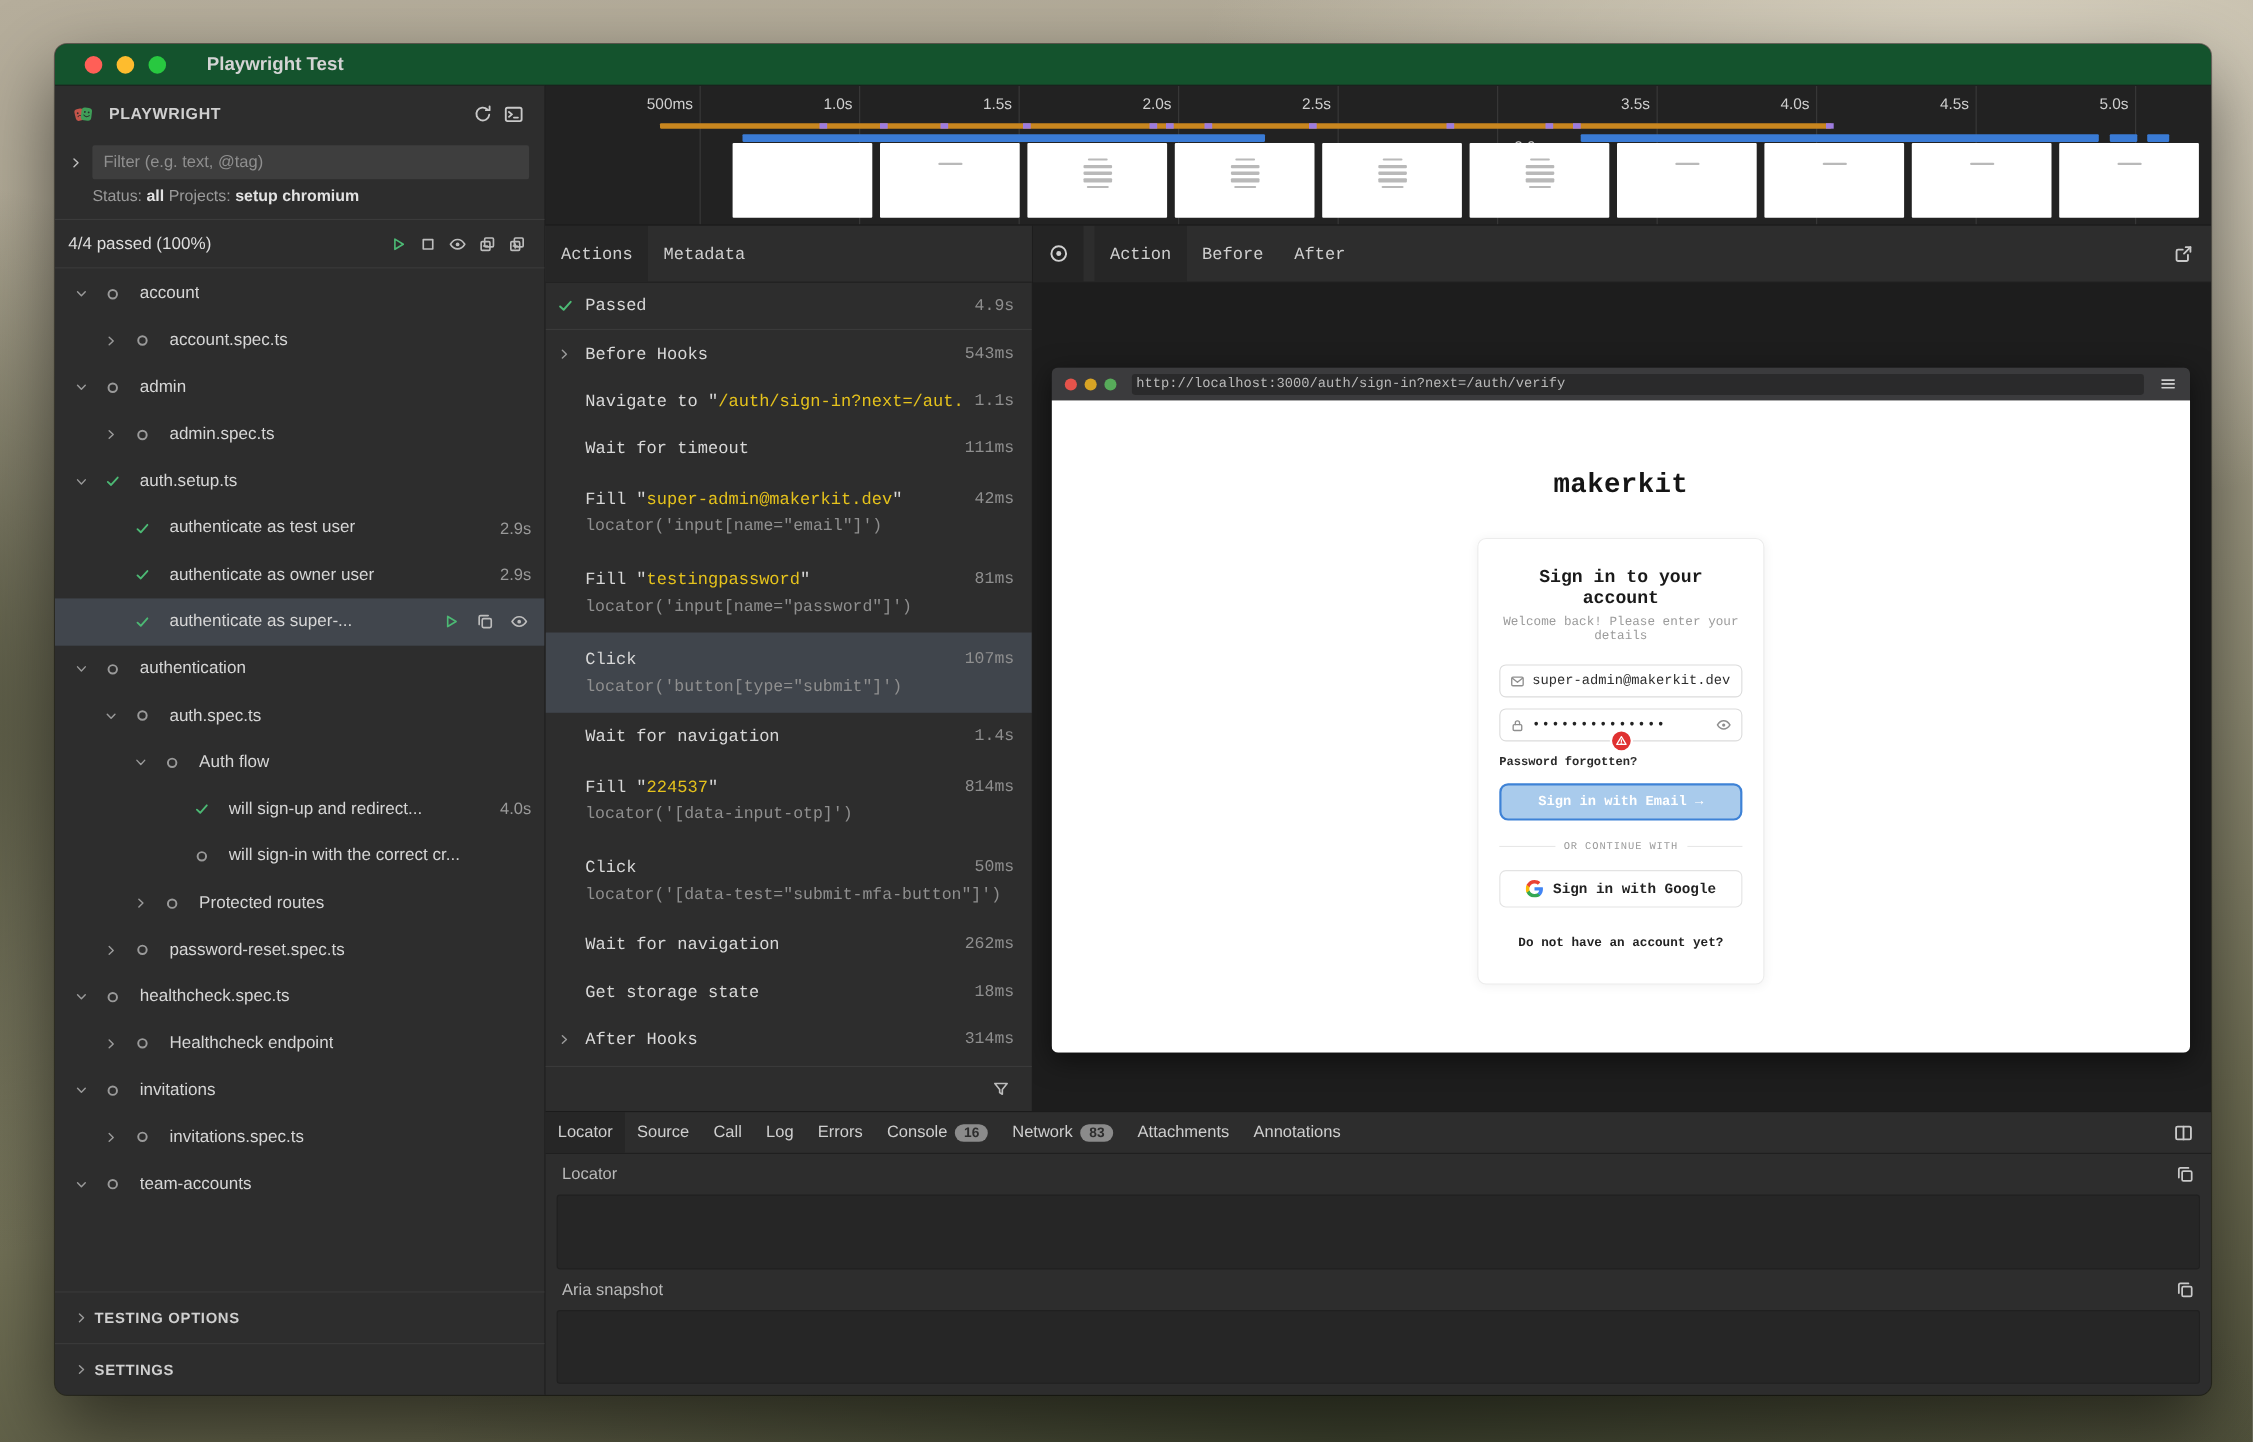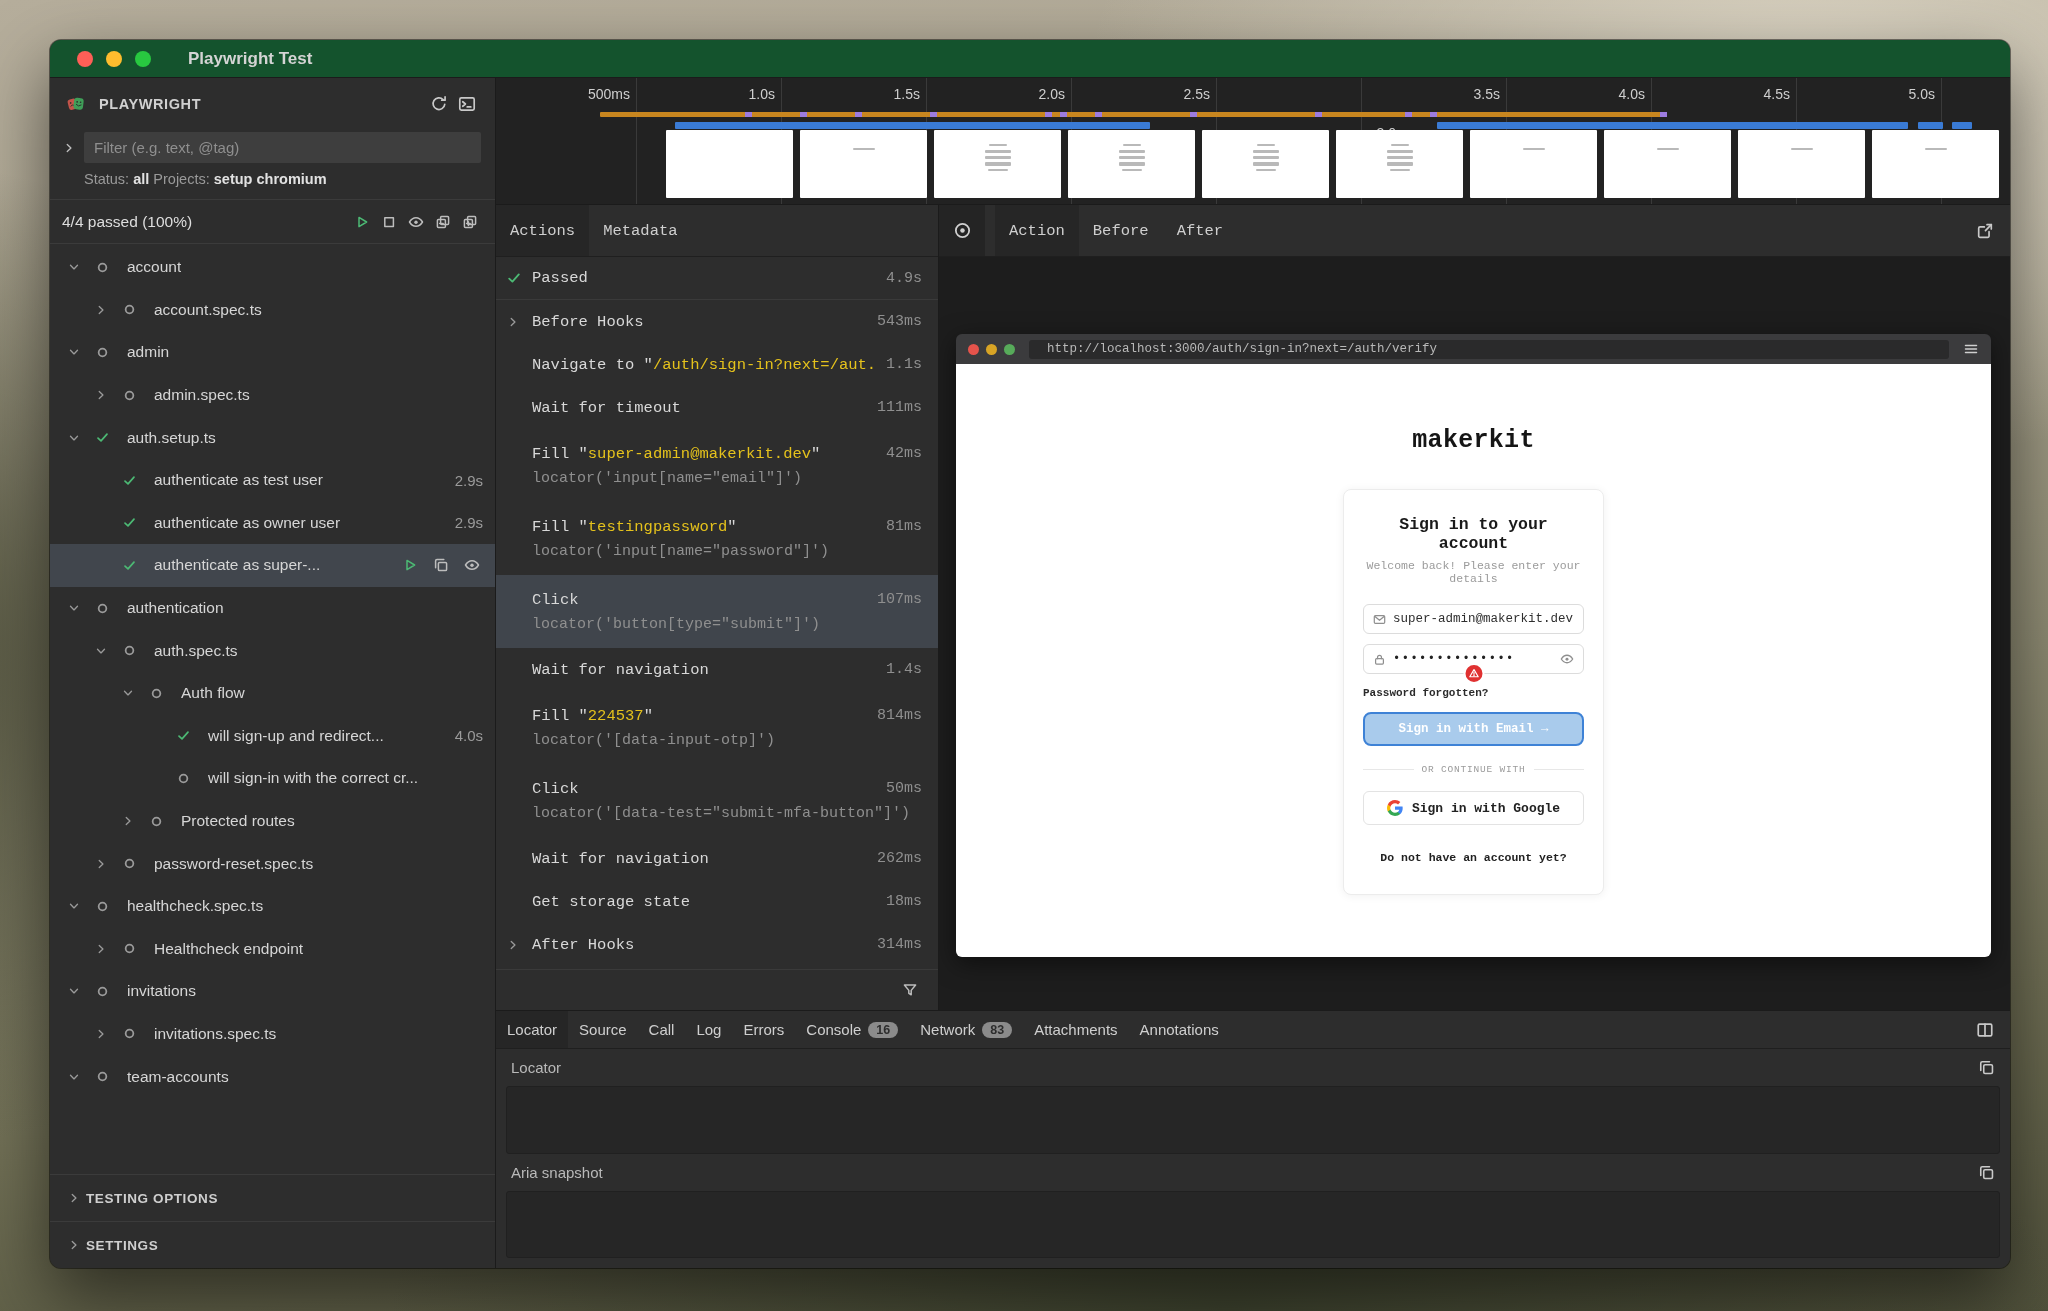--- a/index.html
+++ b/index.html
@@ -100,21 +100,21 @@
   .tabbar .spacer{ flex:1; }
   .tb-right{ display:flex; align-items:center; padding-right:16px; color:#c9c9c9; }
   .tb-right svg{ width:18px; height:18px; }
   .pv-body{ flex:1; background:#1d1d1d; position:relative; overflow:hidden; }
   .browser{ position:absolute; left:17px; top:77px; width:1035px; height:623px; border-radius:6px; overflow:hidden;
     box-shadow:0 6px 24px rgba(0,0,0,.5); display:flex; flex-direction:column; }
   .bchrome{ height:30px; flex:none; background:#3b3b3d; display:flex; align-items:center; padding:0 12px; }
   .bdots{ display:flex; gap:7px; margin-right:14px; }
   .bdot{ width:11px; height:11px; border-radius:50%; }
   .urlbar{ flex:1; height:19px; background:#2a2a2b; border-radius:3px; display:flex; align-items:center;
-    padding:0 18px; font-size:12.5px; color:#b9b9b9; white-space:nowrap; overflow:hidden; }
+    padding:0 4px; font-size:12.5px; color:#b9b9b9; white-space:nowrap; overflow:hidden; }
   .bmenu{ color:#cfcfcf; margin-left:14px; display:flex; }
   .bmenu svg{ width:16px; height:16px; }
   .bpage{ flex:1; background:#fff; display:flex; flex-direction:column; align-items:center; color:#111; }
   .mklogo{ margin-top:62px; font-size:25px; font-weight:bold; letter-spacing:.3px; color:#151515; }
   .card{ margin-top:34px; width:261px; background:#fff; border:1px solid #ececec; border-radius:8px;
     box-shadow:0 1px 10px rgba(0,0,0,.06); padding:25px 19px 30px; display:flex; flex-direction:column; }
   .card h2{ font-size:16.5px; font-weight:bold; text-align:center; color:#1a1a1a; }
   .card .sub{ font-size:11.5px; color:#9b9b9b; text-align:center; margin-top:6px; }
   .field{ height:30px; border:1px solid #dcdcdc; border-radius:6px; display:flex; align-items:center;
     padding:0 9px; font-size:12.5px; color:#2e2e2e; background:#fff; position:relative; }

